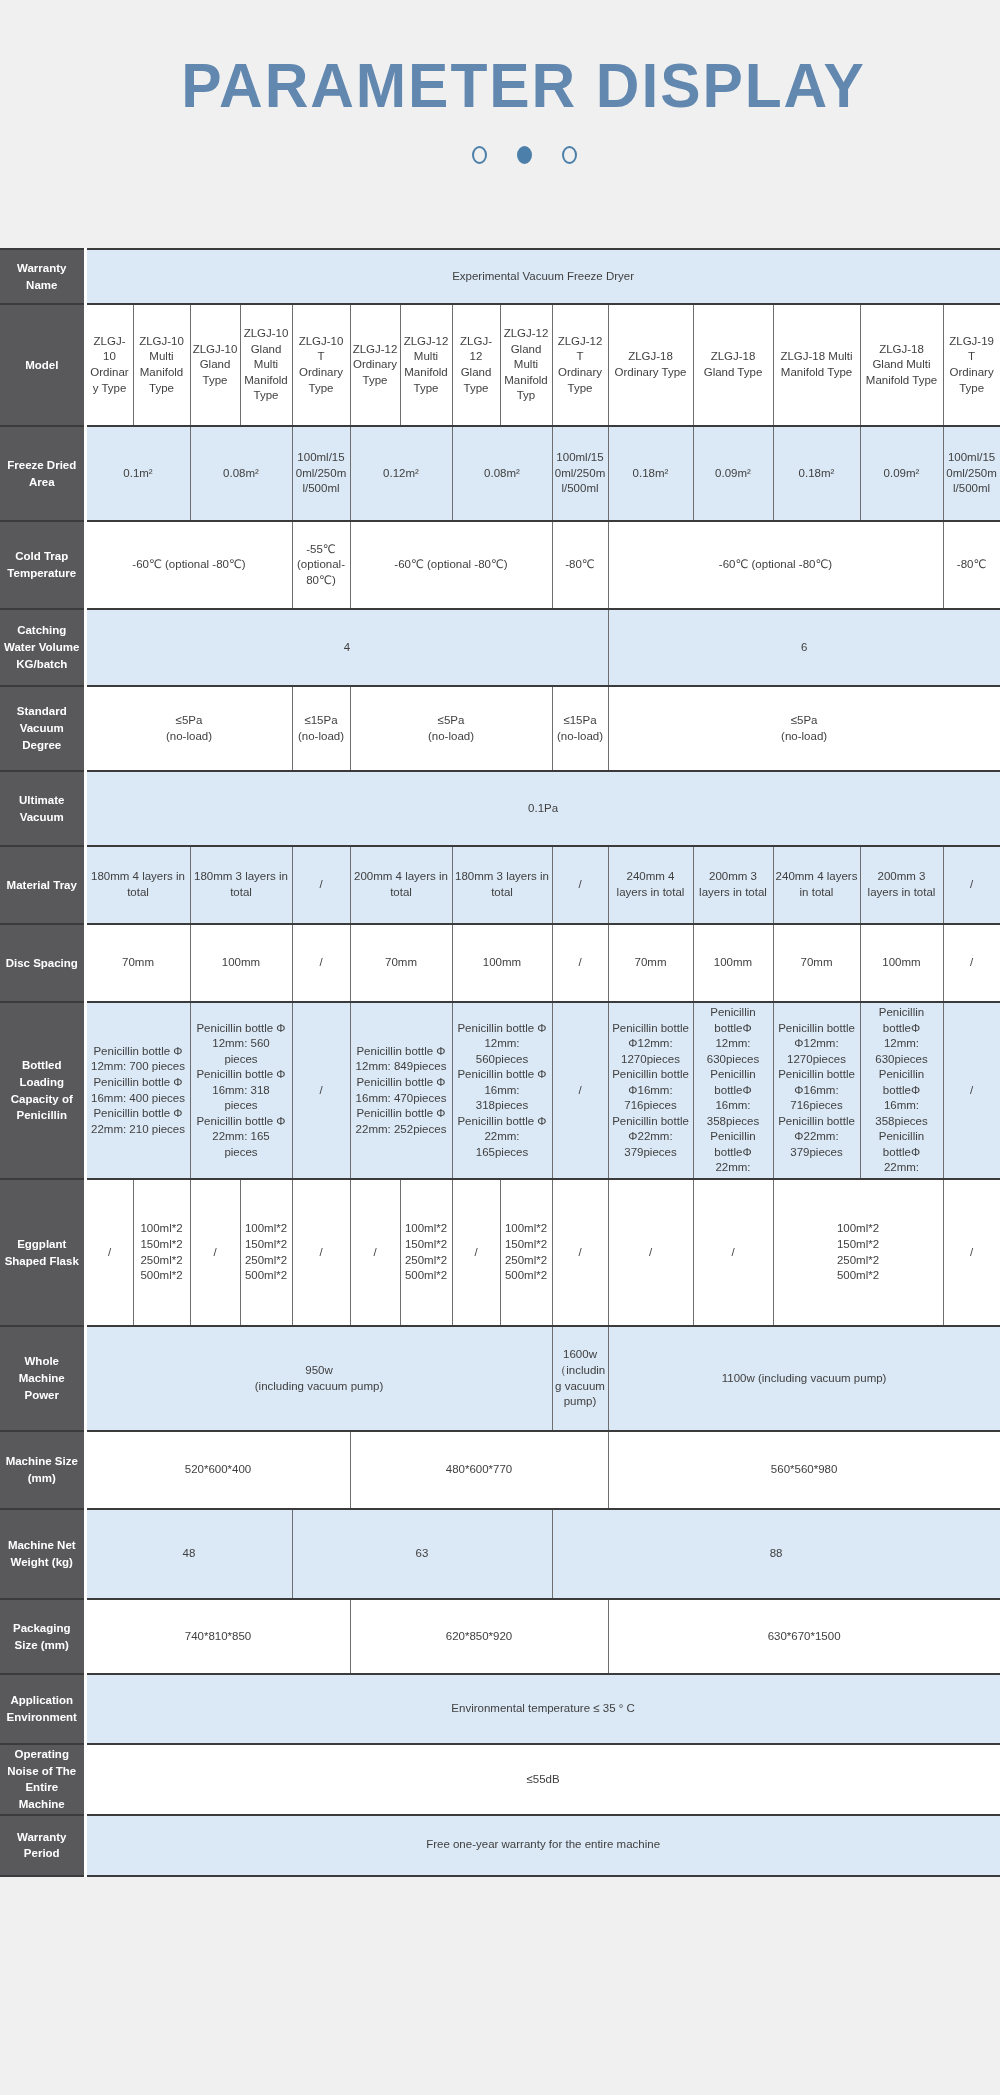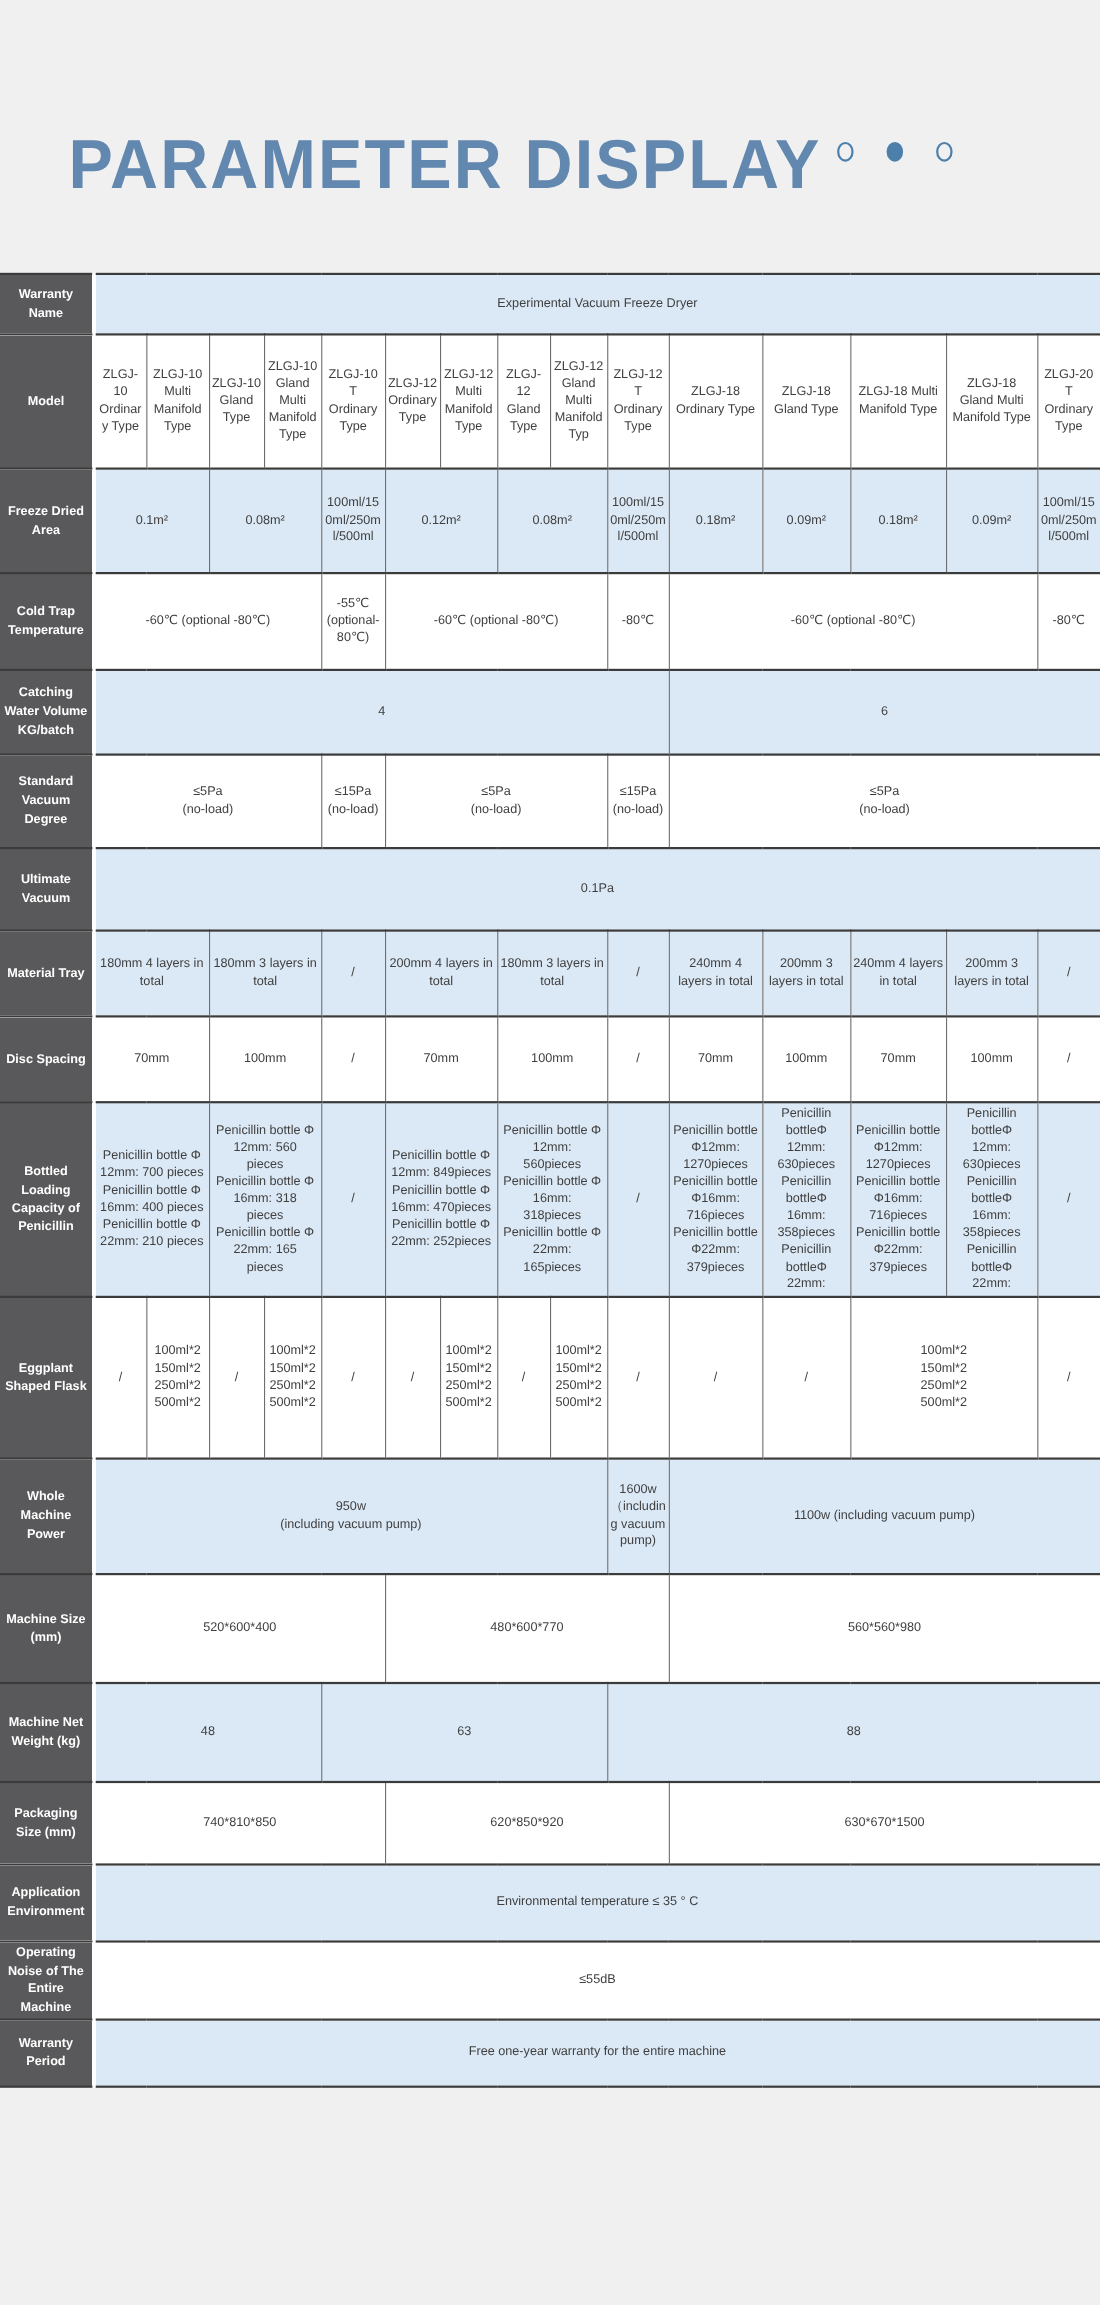--- a/index.html
+++ b/index.html
@@ -2,21 +2,21 @@
 <html><head>
 <meta charset="utf-8">
 <style>
   html,body{margin:0;padding:0;}
   body{
     width:1000px;height:2095px;overflow:hidden;
     background:#f0f0f1;
     font-family:"Liberation Sans","DejaVu Sans",sans-serif;
     color:#3f3f3f;
   }
-  .hero{height:248px;display:flex;flex-direction:row;align-items:center;justify-content:flex-start;padding-left:48px;}
+  .hero{height:248px;display:flex;flex-direction:column;align-items:center;justify-content:flex-start;padding-left:48px;}
   .hero h1{
     margin:52px 0 0 0;
     font-size:63px;font-weight:bold;letter-spacing:2px;
     color:#6288af;line-height:1.05;
     transform:scaleX(.96);transform-origin:center;
     white-space:nowrap;
   }
   .dots{margin-top:28px;display:flex;gap:30px;align-items:center;}
   .dot{
     width:11px;height:14px;border-radius:50%;
@@ -122,21 +122,21 @@
         <td colspan="1" class="cell white">
           <div class="cw">ZLGJ-18 Gland Type</div>
         </td>
         <td colspan="1" class="cell white">
           <div class="cw">ZLGJ-18 Multi Manifold Type</div>
         </td>
         <td colspan="1" class="cell white">
           <div class="cw">ZLGJ-18 Gland Multi Manifold Type</div>
         </td>
         <td colspan="1" class="cell white">
-          <div class="cw">ZLGJ-20 T Ordinary Type</div>
+          <div class="cw">ZLGJ-19 T Ordinary Type</div>
         </td>
       </tr>
       <tr style="height: 95px; padding-left: 36px;">
         <td class="rowhead">Freeze Dried Area</td>
         <td colspan="2" class="cell blue">
           <div class="cw">0.1m²</div>
         </td>
         <td colspan="2" class="cell blue">
           <div class="cw">0.08m²</div>
         </td>
@@ -464,21 +464,21 @@
           <div class="cw">950w
 (including vacuum pump)</div>
         </td>
         <td colspan="1" class="cell blue">
           <div class="cw">1600w （including vacuum pump)</div>
         </td>
         <td colspan="5" class="cell blue">
           <div class="cw">1100w  (including vacuum pump)</div>
         </td>
       </tr>
-      <tr style="height: 99px;">
+      <tr style="height: 78px;">
         <td class="rowhead">Machine Size (mm)</td>
         <td colspan="5" class="cell white">
           <div class="cw">520*600*400</div>
         </td>
         <td colspan="5" class="cell white">
           <div class="cw">480*600*770</div>
         </td>
         <td colspan="5" class="cell white">
           <div class="cw">560*560*980</div>
         </td>

